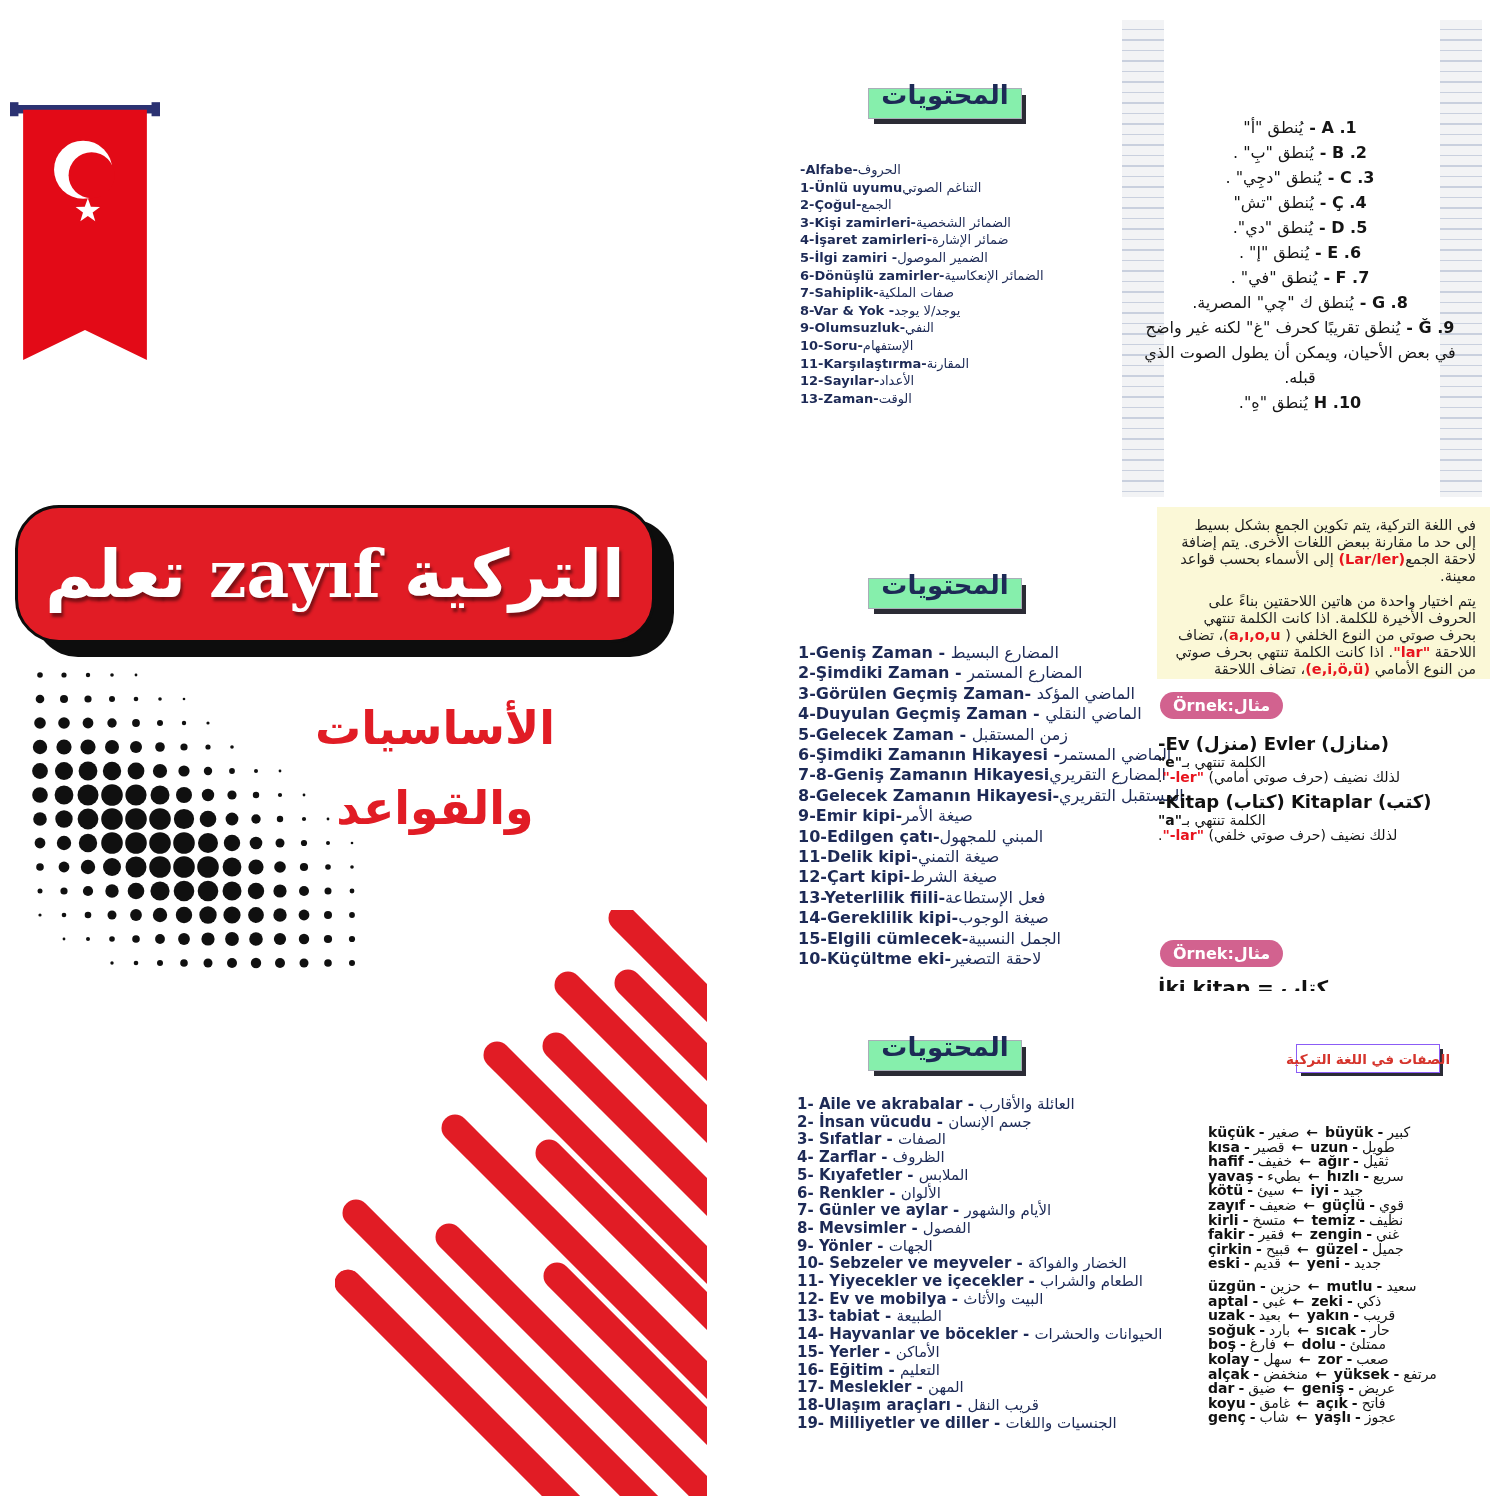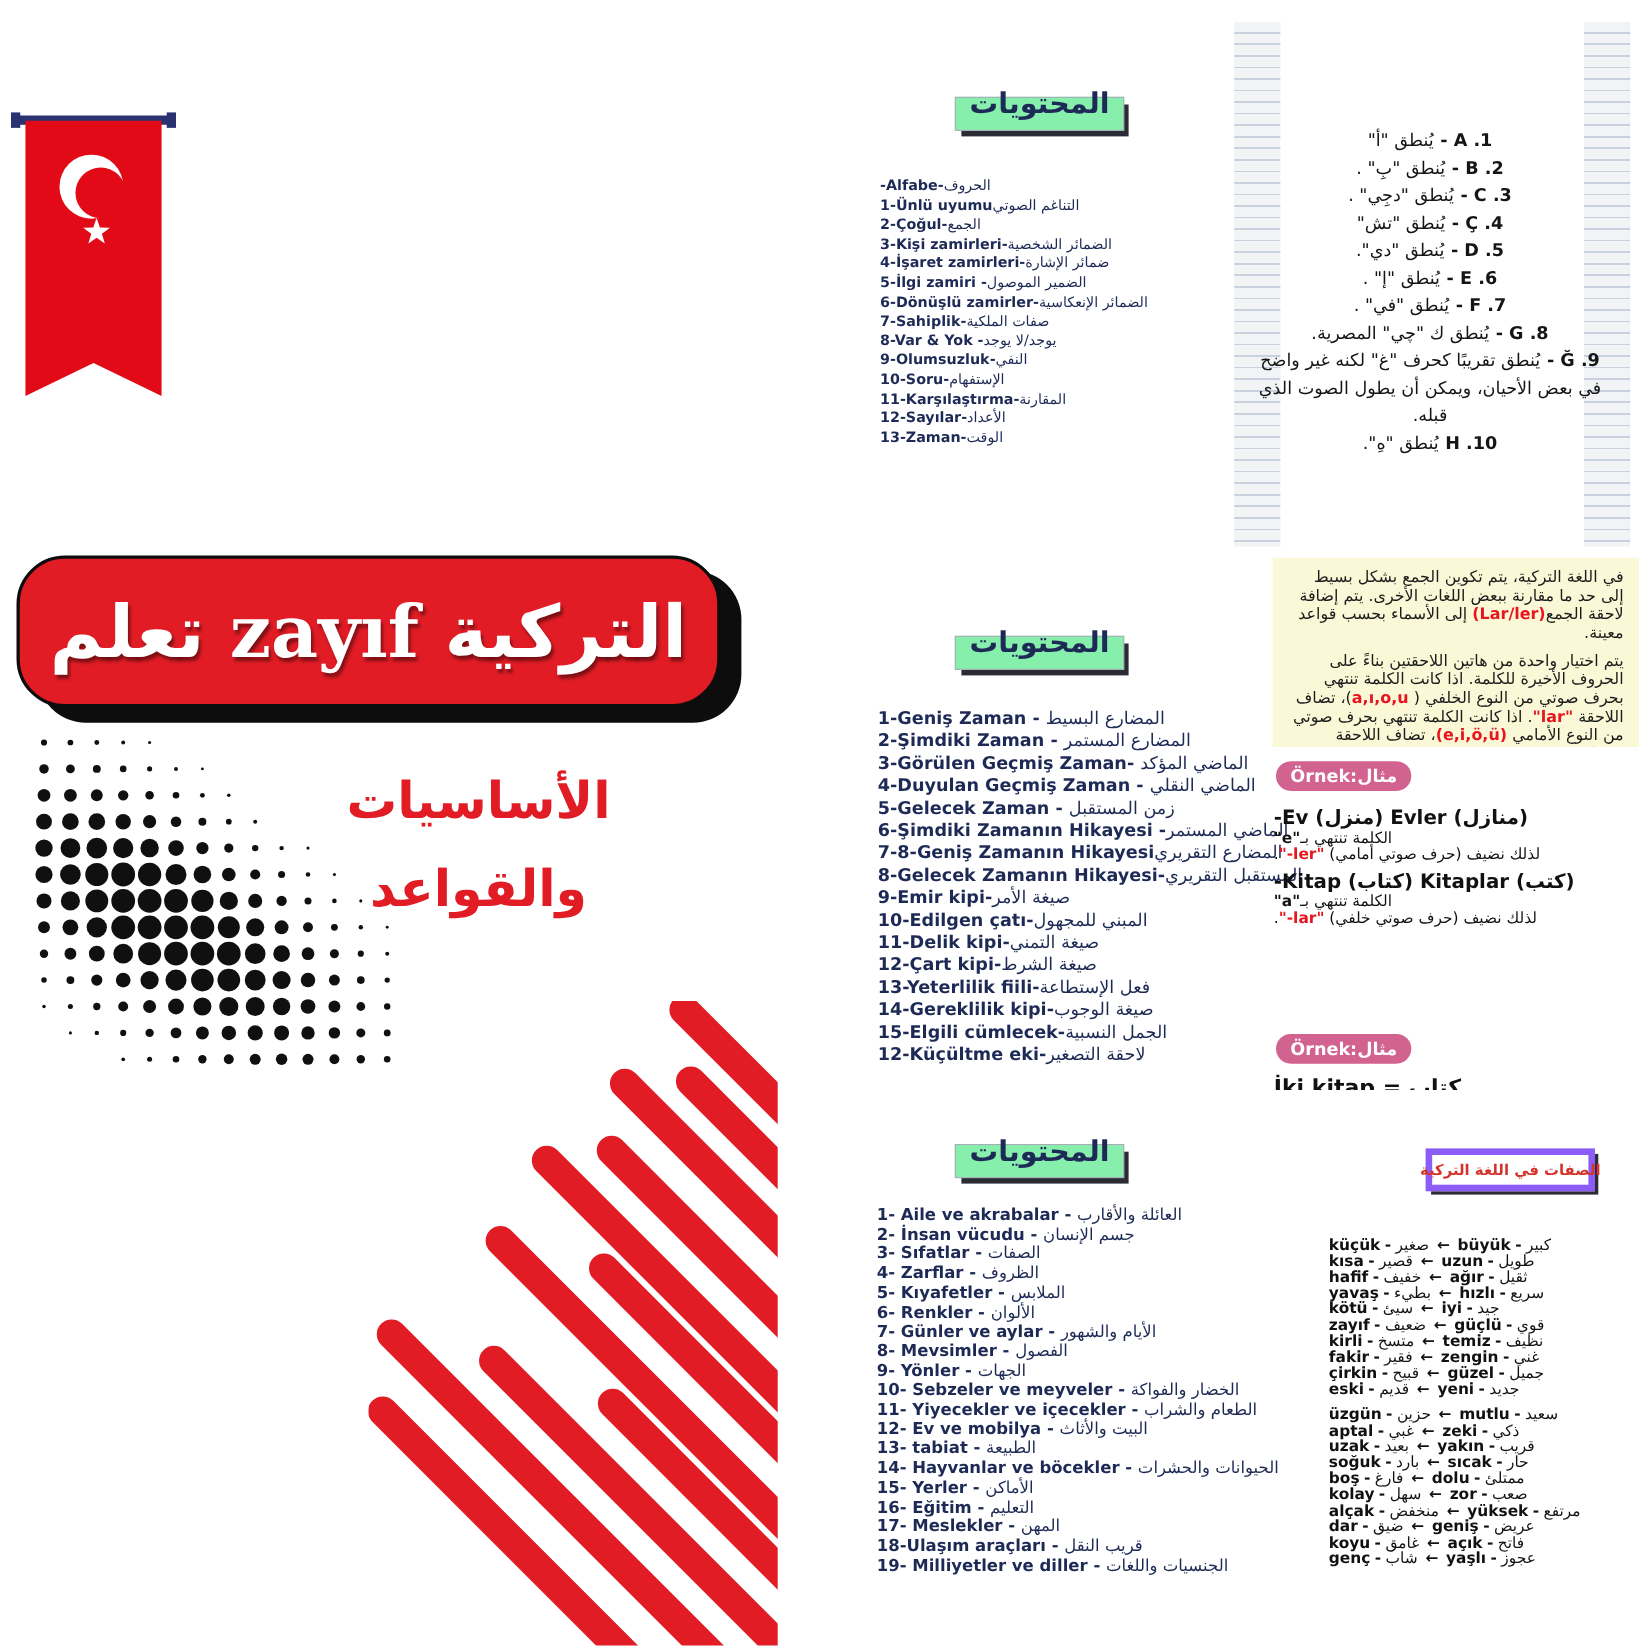--- a/index.html
+++ b/index.html
@@ -57,21 +57,21 @@
 
   .badge{position:absolute;left:1160px;background:var(--pink,#d2628f);color:#fff;
          border-radius:16px;padding:4px 13px;font-weight:bold;font-size:16px;}
   .example{position:absolute;left:1158px;width:332px;text-align:left;color:#111;}
   .ex-l1{font-size:18px;font-weight:bold;line-height:22px;}
   .ex-l{font-size:14px;line-height:15px;}
 
   .clipped{position:absolute;left:1158px;top:976px;width:332px;height:15px;overflow:hidden;
            font-size:20px;font-weight:bold;color:#111;}
   .adj-title{position:absolute;left:1296px;top:1044px;width:142px;height:27px;background:#fff;
-             border:6px solid #8b5cf6;box-shadow:4px 4px 0 -1px #2b2b35;
+             border:1px solid #8b5cf6;box-shadow:4px 4px 0 -1px #2b2b35;
              display:flex;align-items:center;justify-content:center;}
   .adj-title span{color:var(--adj_title_red,#d5342c);font-weight:bold;font-size:13.5px;white-space:nowrap;}
   .adj-list{position:absolute;left:1192px;width:300px;text-align:left;color:#111;}
   .adj-line{font-size:14px;line-height:14.6px;white-space:nowrap;margin-left:16px;}
   .adj-line b{font-weight:bold;}
   .adj-line .dash{margin:0 4px;font-weight:bold;}
   .adj-line .arrow{margin:0 7px;}
 </style>
 </head>
 <body>
@@ -299,21 +299,21 @@
       <div class="toc-line"><b>6-Şimdiki Zamanın Hikayesi -</b><span class="ar">الماضي المستمر</span></div>
       <div class="toc-line"><b>7-8-Geniş Zamanın Hikayesi</b><span class="ar">المضارع التقريري</span></div>
       <div class="toc-line"><b>8-Gelecek Zamanın Hikayesi-</b><span class="ar">المستقبل التقريري</span></div>
       <div class="toc-line"><b>9-Emir kipi-</b><span class="ar">صيغة الأمر</span></div>
       <div class="toc-line"><b>10-Edilgen çatı-</b><span class="ar">المبني للمجهول</span></div>
       <div class="toc-line"><b>11-Delik kipi-</b><span class="ar">صيغة التمني</span></div>
       <div class="toc-line"><b>12-Çart kipi-</b><span class="ar">صيغة الشرط</span></div>
       <div class="toc-line"><b>13-Yeterlilik fiili-</b><span class="ar">فعل الإستطاعة</span></div>
       <div class="toc-line"><b>14-Gereklilik kipi-</b><span class="ar">صيغة الوجوب</span></div>
       <div class="toc-line"><b>15-Elgili cümlecek-</b><span class="ar">الجمل النسبية</span></div>
-      <div class="toc-line"><b>12-Küçültme eki-</b><span class="ar">لاحقة التصغير</span></div>
+      <div class="toc-line"><b>10-Küçültme eki-</b><span class="ar">لاحقة التصغير</span></div>
     </div>
 
   <div class="toc-title abs" style="left:868px;top:1040px;">
     <span>المحتويات</span>
   </div>
   <div class="toc-list s3" dir="ltr">
 
   <div class="toc-line"><b>1- Aile ve akrabalar - </b><span class="ar">العائلة والأقارب</span></div>
       <div class="toc-line"><b>2- İnsan vücudu - </b><span class="ar">جسم الإنسان</span></div>
       <div class="toc-line"><b>3- Sıfatlar - </b><span class="ar">الصفات</span></div>

